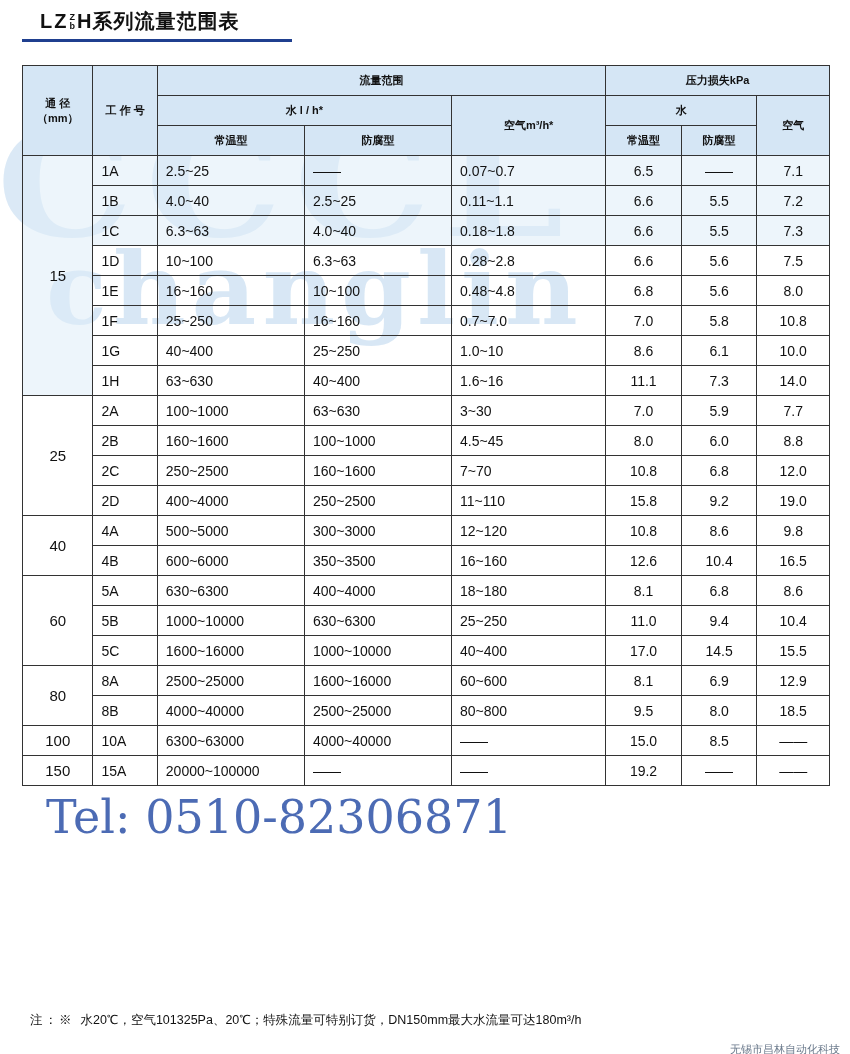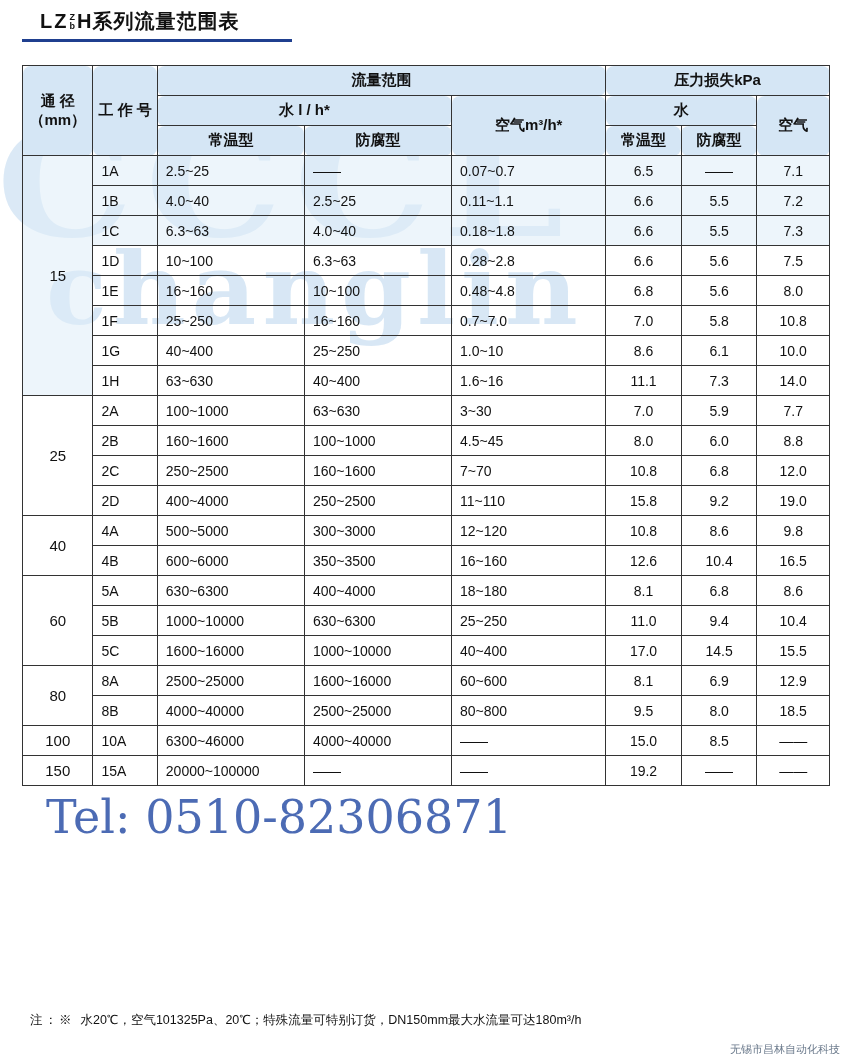--- a/index.html
+++ b/index.html
@@ -80,22 +80,21 @@
     font-weight:400;
     text-align:center;
     padding:0;
     height:29px;
     font-family:"Liberation Sans", sans-serif;
     color:#111;
   }
   thead td{
     background:#d5e6f5;
     font-weight:700;
-    font-size:15px;
-    border-radius:8px;
+    font-size:11px;
   }
   tbody td{background:transparent;}
   tbody tr.shade td{background:rgba(222,236,248,0.55);margin-top:36px;}
   td.left{text-align:left;padding-left:8px;}
   td.dn{font-size:15px;}
   td.wn{font-size:14px;}
 
   
   .note{
     position:absolute;left:30px;top:1012px;
@@ -324,21 +323,21 @@
           <td class="left">4000~40000</td>
           <td class="left">2500~25000</td>
           <td class="left">80~800</td>
           <td class="">9.5</td>
           <td class="">8.0</td>
           <td class="">18.5</td>
         </tr>
         <tr>
           <td rowspan="1" class="dn">100</td>
           <td class="wn left">10A</td>
-          <td class="left">6300~46000</td>
+          <td class="left">6300~63000</td>
           <td class="left">4000~40000</td>
           <td class="left">——</td>
           <td class="">15.0</td>
           <td class="">8.5</td>
           <td class="">——</td>
         </tr>
         <tr>
           <td rowspan="1" class="dn">150</td>
           <td class="wn left">15A</td>
           <td class="left">20000~100000</td>

